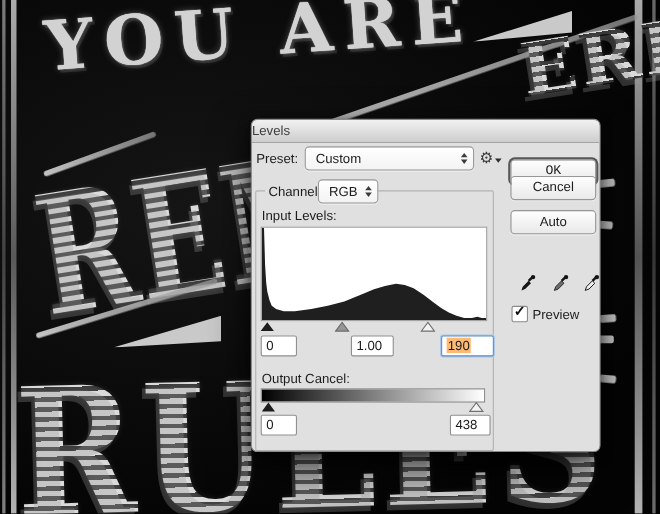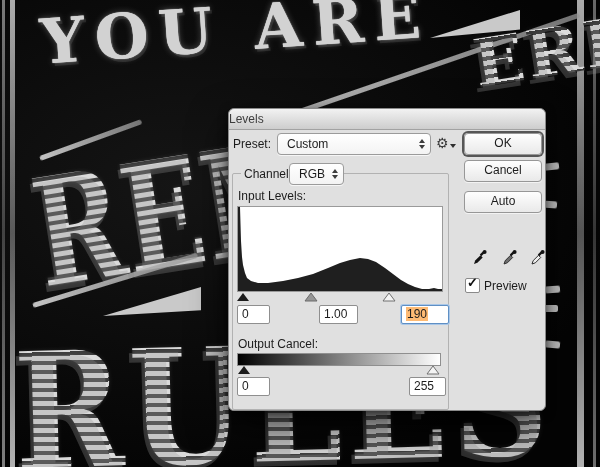--- a/index.html
+++ b/index.html
@@ -98,21 +98,21 @@
       <span class="val">Custom</span>
       <span class="stepper">
           <i class="up"></i>
           <i class="down"></i>
         </span>
     </div>
     <div class="gear" style="left:207px;top:26px;">
       <span>⚙</span><span class="menu-tri"></span>
     </div>
 
-    <div class="btn default" style="top:24px;">OK</div>
+    <div class="btn default" style="top:36px;font-family:Liberation Mono, monospace;">OK</div>
     <div class="btn" style="top:51px;">Cancel</div>
     <div class="btn" style="top:82px;">Auto</div>
 
     <div class="dropper" style="left:243px;top:140px;">
       <svg width="16" height="17" viewBox="0 0 16 17">
         <path d="M2 15l1.2-3.4 5.3-5.3 2.2 2.2-5.3 5.3z" fill="#141414"></path>
         <path d="M8.6 6.4L11.6 3.4" stroke="#141414" stroke-width="2.2"></path>
         <circle cx="12.6" cy="2.9" r="2" fill="#141414"></circle>
       </svg>
     </div>
@@ -179,15 +179,15 @@
     <svg class="tri" style="left:8px;top:256px;" viewBox="0 0 14 10">
       <polygon points="7,1 13,9 1,9" fill="#1c1c1c"></polygon>
       </svg>
     <svg class="tri" style="left:197px;top:256px;" viewBox="0 0 14 10">
       <polygon points="7,1 13,9 1,9" fill="#f4f4f4" stroke="#707070" stroke-width="1"></polygon>
       </svg>
 
     <div class="field" style="left:8px;top:268px;width:27px;">
       <span>0</span></div>
     <div class="field" style="left:180px;top:268px;width:31px;">
-      <span>255</span></div>
+      <span>438</span></div>
   </div>
 </div>
 
 </body></html>

